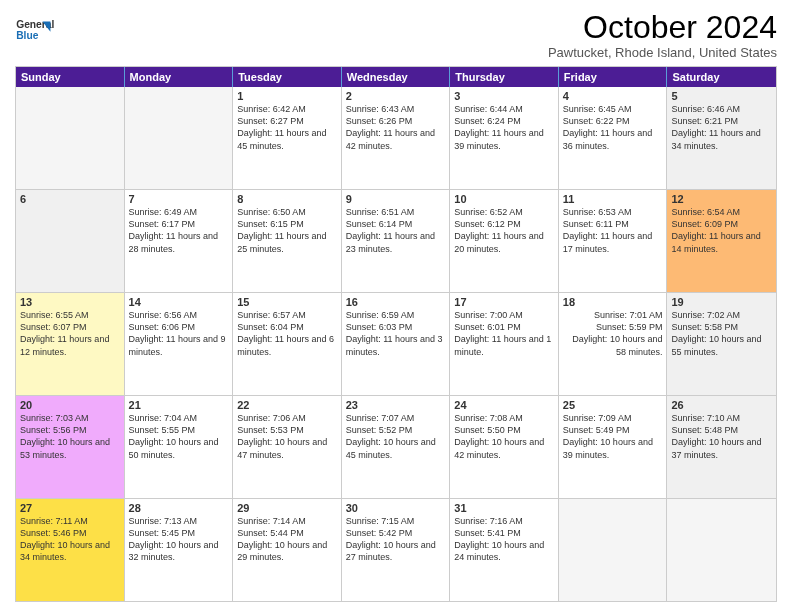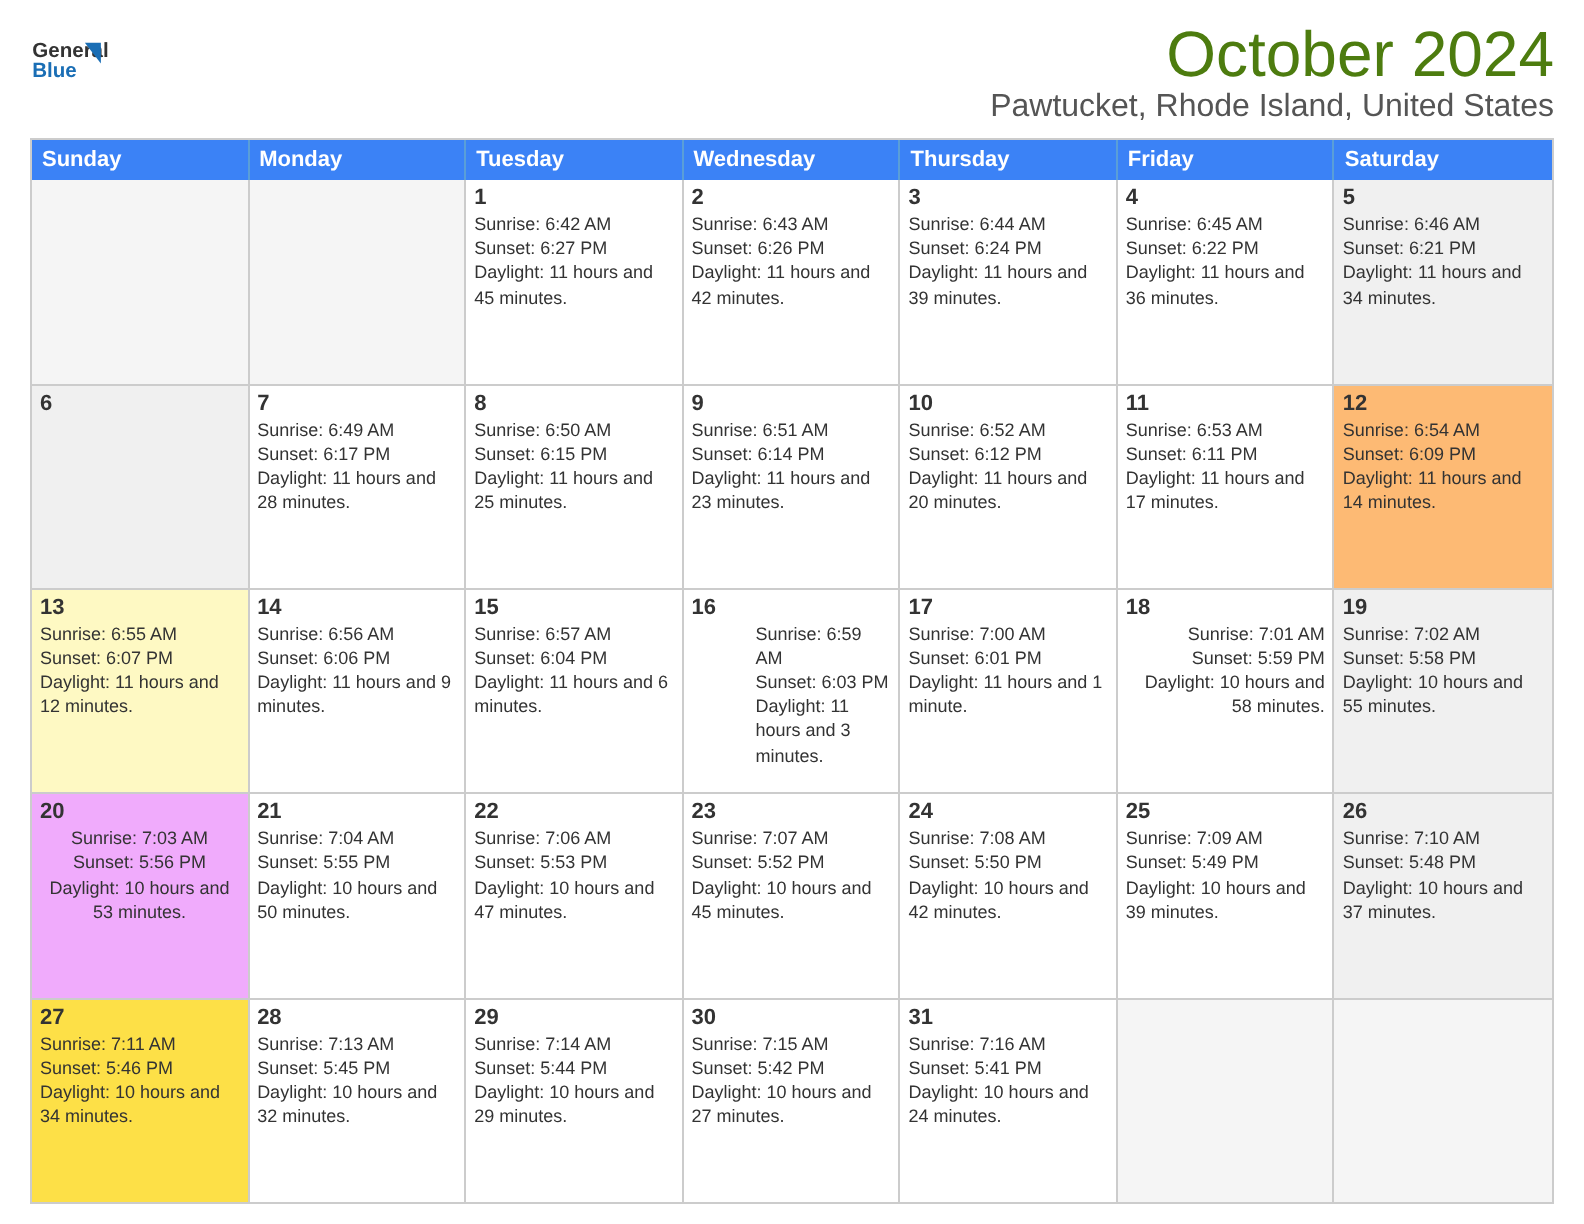--- a/index.html
+++ b/index.html
@@ -31,37 +31,37 @@
     .logo-icon {
       width: 40px;
       height: 40px;
     }
     .title-section {
       text-align: right;
     }
     .main-title {
       font-size: 32px;
       font-weight: normal;
-      color: #4d7c0f;
+      color: #000000;
       line-height: 1.1;
     }
     .subtitle {
-      font-size: 16px;
+      font-size: 13px;
       color: #555;
     }
     .calendar {
       flex: 1;
       display: flex;
       flex-direction: column;
       border: 1px solid #ccc;
     }
     .cal-header {
       display: grid;
       grid-template-columns: repeat(7, 1fr);
-      background: #3b82f6;
+      background: #4c1d95;
     }
     .cal-header-cell {
       color: #fff;
       font-size: 11px;
       font-weight: bold;
       padding: 4px 5px;
       text-align: left;
       border-right: 1px solid #5a9ed8;
     }
     .cal-header-cell:last-child { border-right: none; }
@@ -216,21 +216,21 @@
 Daylight: 11 hours and 9 minutes.</div>
           </div>
           <div class="cal-cell">
             <div class="day-num">15</div>
             <div class="cell-text" style="white-space: pre-line;">Sunrise: 6:57 AM
 Sunset: 6:04 PM
 Daylight: 11 hours and 6 minutes.</div>
           </div>
           <div class="cal-cell">
             <div class="day-num">16</div>
-            <div class="cell-text" style="white-space: pre-line; margin-left: 32px;">Sunrise: 6:59 AM
+            <div class="cell-text" style="white-space: pre-line;">Sunrise: 6:59 AM
 Sunset: 6:03 PM
 Daylight: 11 hours and 3 minutes.</div>
           </div>
           <div class="cal-cell">
             <div class="day-num">17</div>
             <div class="cell-text" style="white-space: pre-line;">Sunrise: 7:00 AM
 Sunset: 6:01 PM
 Daylight: 11 hours and 1 minute.</div>
           </div>
           <div class="cal-cell">
@@ -242,21 +242,21 @@
           <div class="cal-cell" style="background: rgb(240, 240, 240);">
             <div class="day-num">19</div>
             <div class="cell-text" style="white-space: pre-line;">Sunrise: 7:02 AM
 Sunset: 5:58 PM
 Daylight: 10 hours and 55 minutes.</div>
           </div>
         </div>
         <div class="cal-row">
           <div class="cal-cell" style="background: #f0abfc;">
             <div class="day-num">20</div>
-            <div class="cell-text" style="white-space: pre-line; text-align: center;">Sunrise: 7:03 AM
+            <div class="cell-text" style="white-space: pre-line;">Sunrise: 7:03 AM
 Sunset: 5:56 PM
 Daylight: 10 hours and 53 minutes.</div>
           </div>
           <div class="cal-cell">
             <div class="day-num">21</div>
             <div class="cell-text" style="white-space: pre-line;">Sunrise: 7:04 AM
 Sunset: 5:55 PM
 Daylight: 10 hours and 50 minutes.</div>
           </div>
           <div class="cal-cell">

